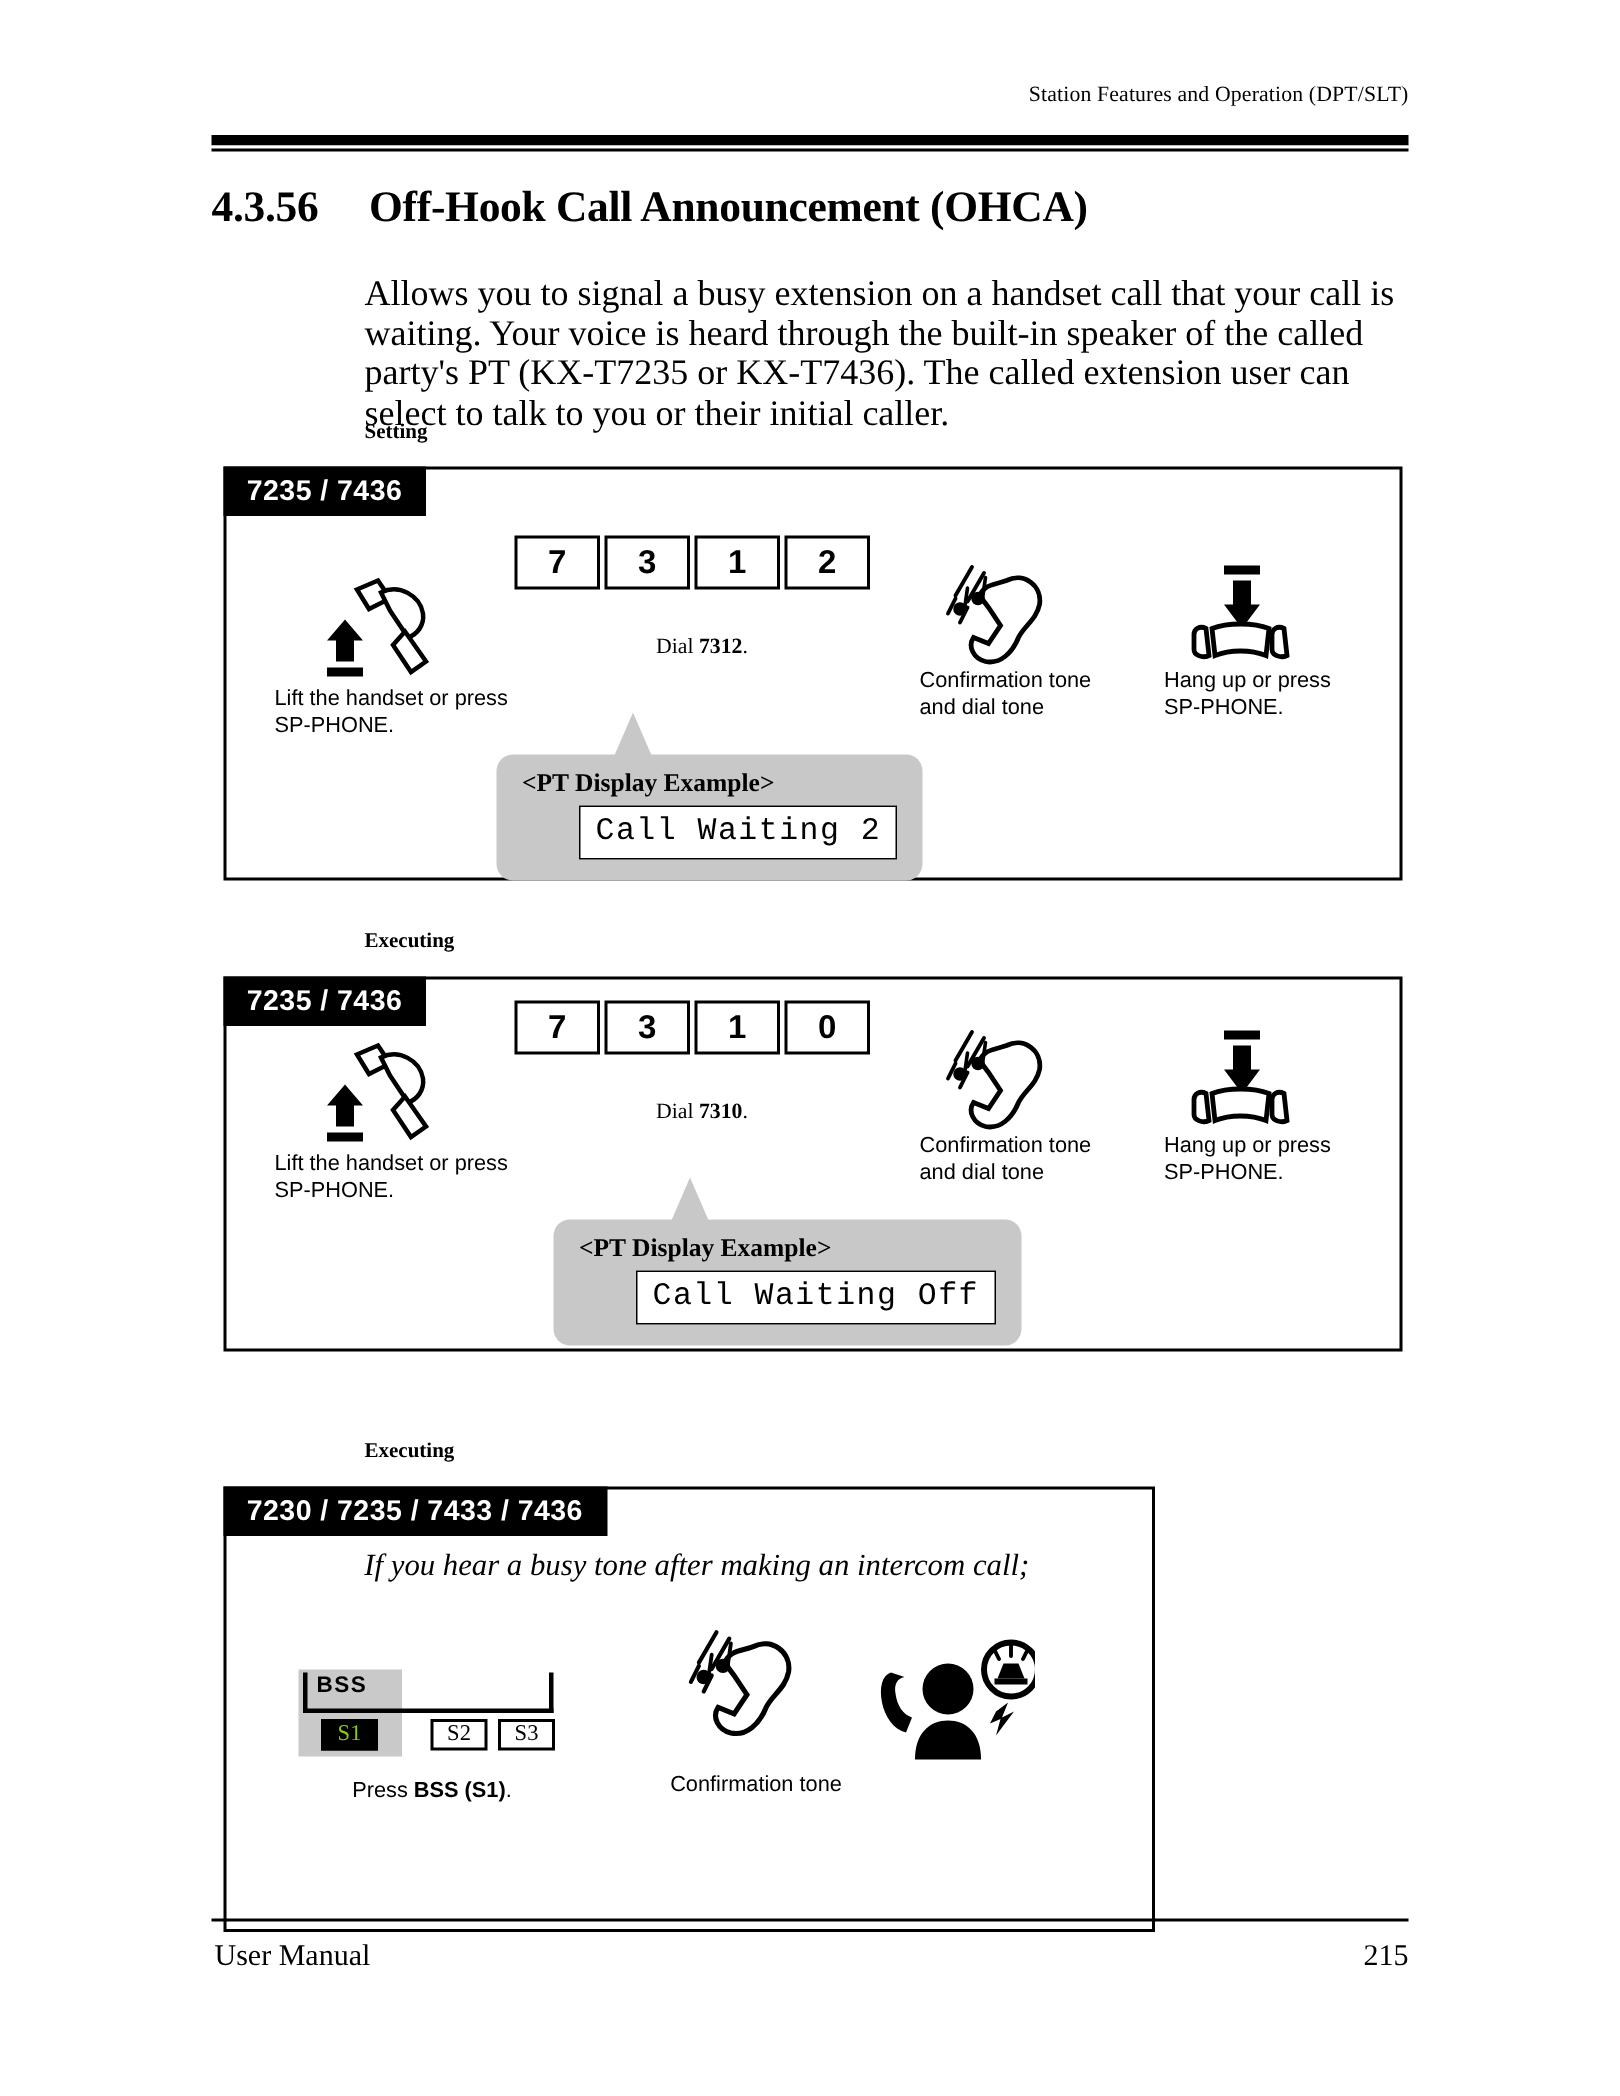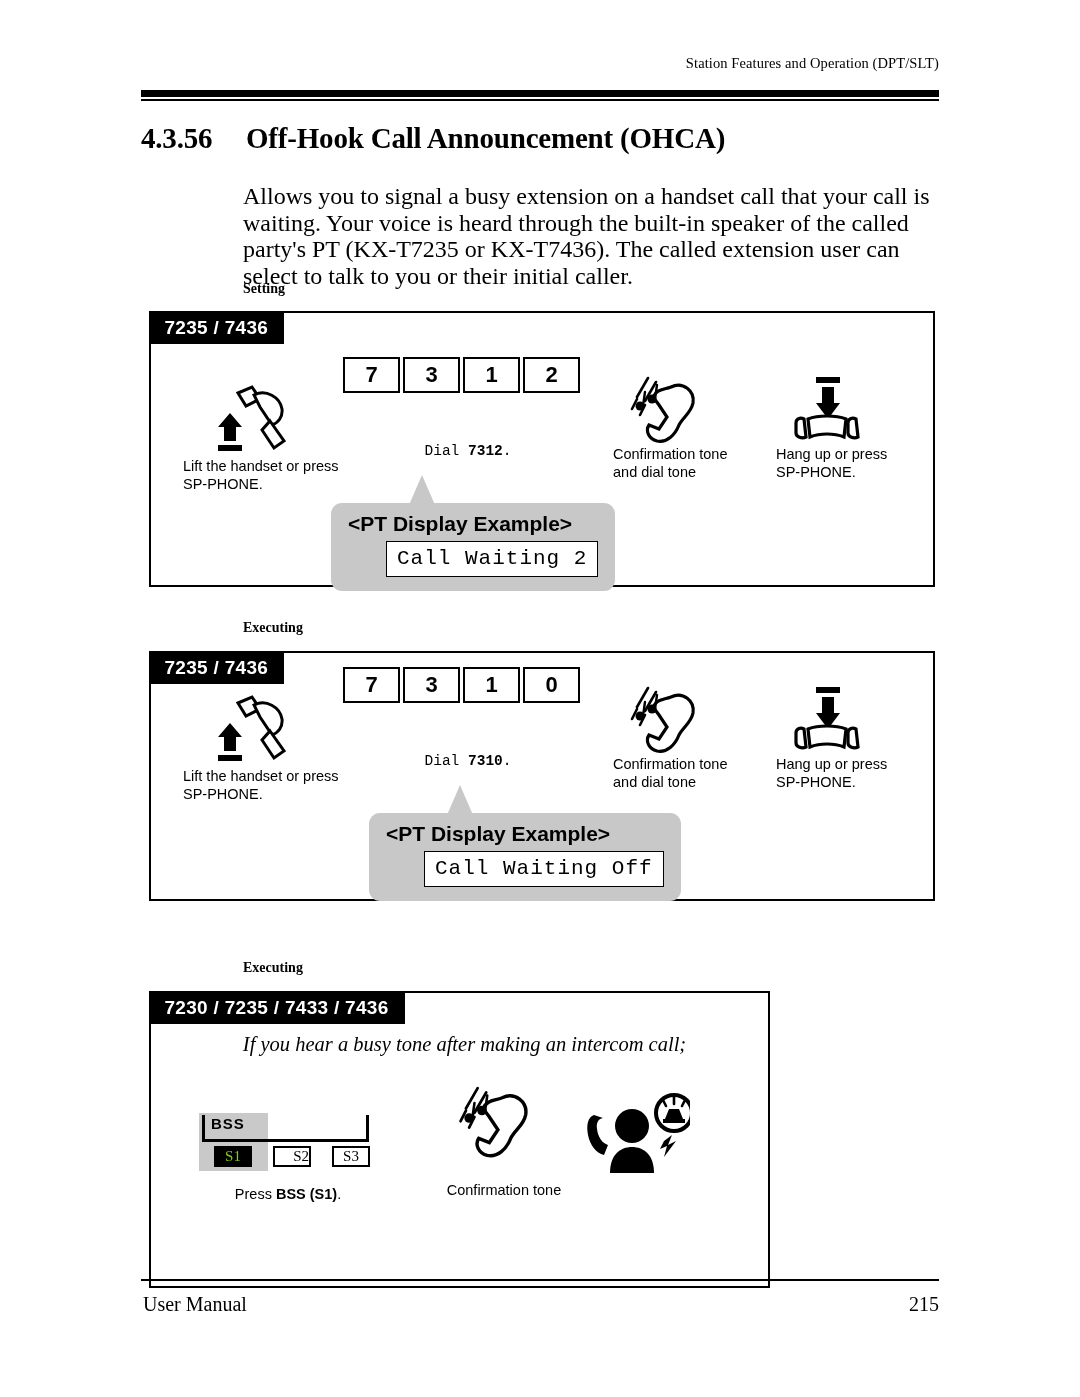--- a/index.html
+++ b/index.html
@@ -155,24 +155,24 @@
     border: 2.5px solid #000;
     box-sizing: border-box;
     background: #fff;
     font-family: "Liberation Sans", sans-serif;
     font-weight: bold;
     font-size: 22px;
     line-height: 31px;
     text-align: center;
   }
   .dial-caption {
-    font-family: Liberation Mono, monospace;
+    font-family: Liberation Serif, serif;
     font-size: 14.5px;
     text-align: center;
-    margin-top: 50px;
+    margin-top: 30px;
   }
   .dial-caption b { font-weight: bold; }
 
   
   .callout {
     position: absolute;
   }
   .callout .pointer {
     position: absolute;
     left: 78px;
@@ -186,23 +186,23 @@
   .callout .bubble {
     position: absolute;
     left: 0;
     top: 28px;
     background: #c8c8c8;
     border-radius: 11px;
     padding: 9px 17px 14px 17px;
     box-sizing: border-box;
   }
   .callout .bubble-title {
-    font-family: Liberation Sans, sans-serif;
+    font-family: Liberation Serif, serif;
     font-weight: bold;
-    font-size: 21px;
+    font-size: 17px;
     margin-bottom: 5px;
     white-space: nowrap;
   }
   .lcd {
     background: #ffffff;
     border: 1.8px solid #000;
     font-family: "Liberation Mono", monospace;
     font-size: 21px;
     line-height: 30px;
     text-align: center;
@@ -257,21 +257,21 @@
     font-size: 15px;
     line-height: 17px;
     text-align: center;
     background: #fff;
   }
   .skey.active {
     background: #000;
     color: #84cc16;
   }
   #skey-1 { left: 15px; }
-  #skey-2 { left: 74px; text-align: right; }
+  #skey-2 { left: 88px; }
   #skey-3 { left: 133px; }
 
   
   .footer-rule {
     position: absolute;
     left: 141px;
     top: 1279px;
     width: 798px;
     height: 2px;
     background: #000;

